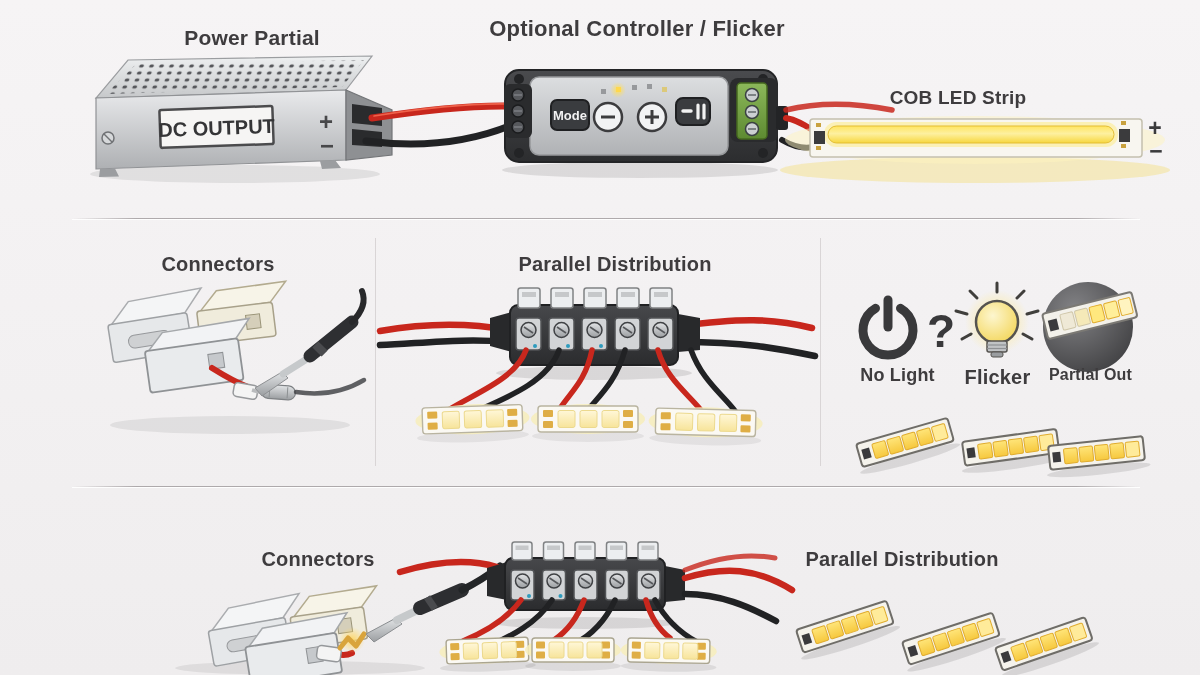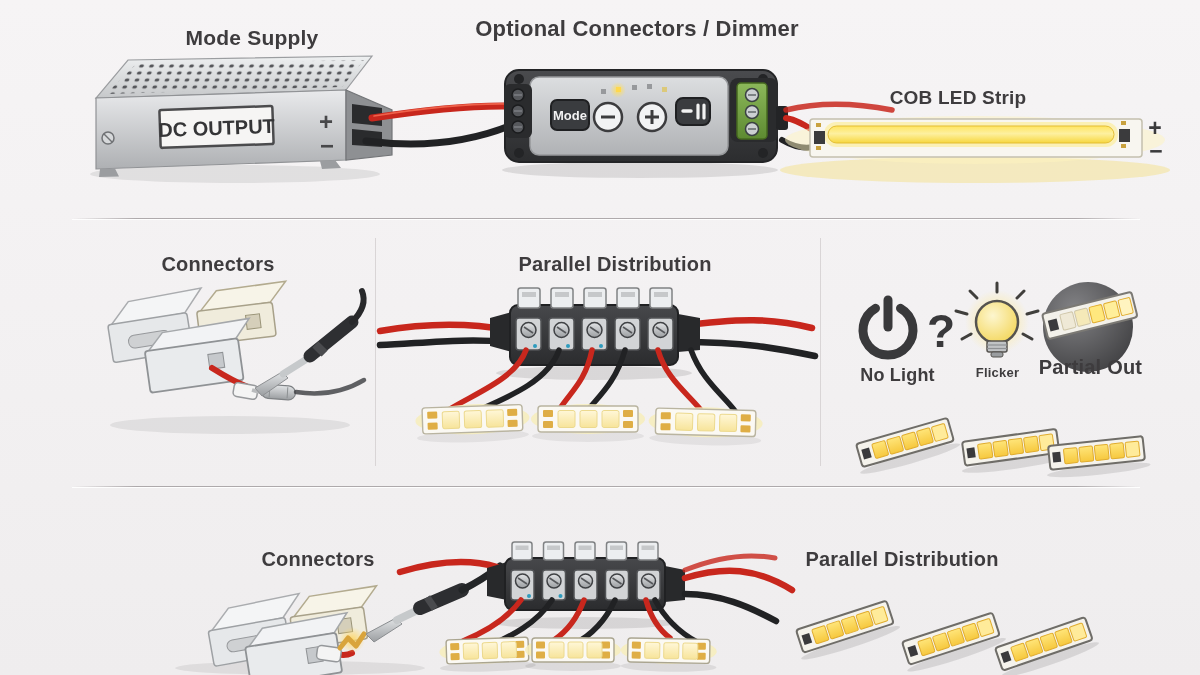--- a/index.html
+++ b/index.html
@@ -507,27 +507,27 @@
       <use href="#stripT" transform="translate(902,642) rotate(-18)"></use>
       <use href="#stripT" transform="translate(995,648) rotate(-19)"></use>
     </g>
   </svg>
 
   <div class="hline" style="top:218px"></div>
   <div class="hline" style="top:486px"></div>
   <div class="vline" style="left:375px;top:238px;height:228px"></div>
   <div class="vline" style="left:820px;top:238px;height:228px"></div>
 
-  <div class="lbl" style="left:120px;top:26px;width:264px;font-size:21px">Mode Supply</div>
-  <div class="lbl" style="left:437px;top:17px;width:400px;font-size:22px">Optional Connectors / Dimmer</div>
+  <div class="lbl" style="left:120px;top:26px;width:264px;font-size:21px">Power Partial</div>
+  <div class="lbl" style="left:437px;top:17px;width:400px;font-size:22px">Optional Controller / Flicker</div>
   <div class="lbl" style="left:838px;top:88px;width:240px;font-size:19px">COB LED Strip</div>
 
   <div class="lbl" style="left:98px;top:253px;width:240px;font-size:20px">Connectors</div>
   <div class="lbl" style="left:455px;top:253px;width:320px;font-size:20px">Parallel Distribution</div>
 
   <div class="lbl" style="left:845px;top:366px;width:105px;font-size:18px">No Light</div>
-  <div class="lbl" style="left:955px;top:366px;width:85px;font-size:13px">Flicker</div>
-  <div class="lbl" style="left:1033px;top:356px;width:115px;font-size:20px">Partial Out</div>
+  <div class="lbl" style="left:955px;top:366px;width:85px;font-size:20px">Flicker</div>
+  <div class="lbl" style="left:1033px;top:366px;width:115px;font-size:16px">Partial Out</div>
 
   <div class="lbl" style="left:198px;top:548px;width:240px;font-size:20px">Connectors</div>
   <div class="lbl" style="left:757px;top:548px;width:290px;font-size:20px">Parallel Distribution</div>
 
 </div>
 
 </body></html>

